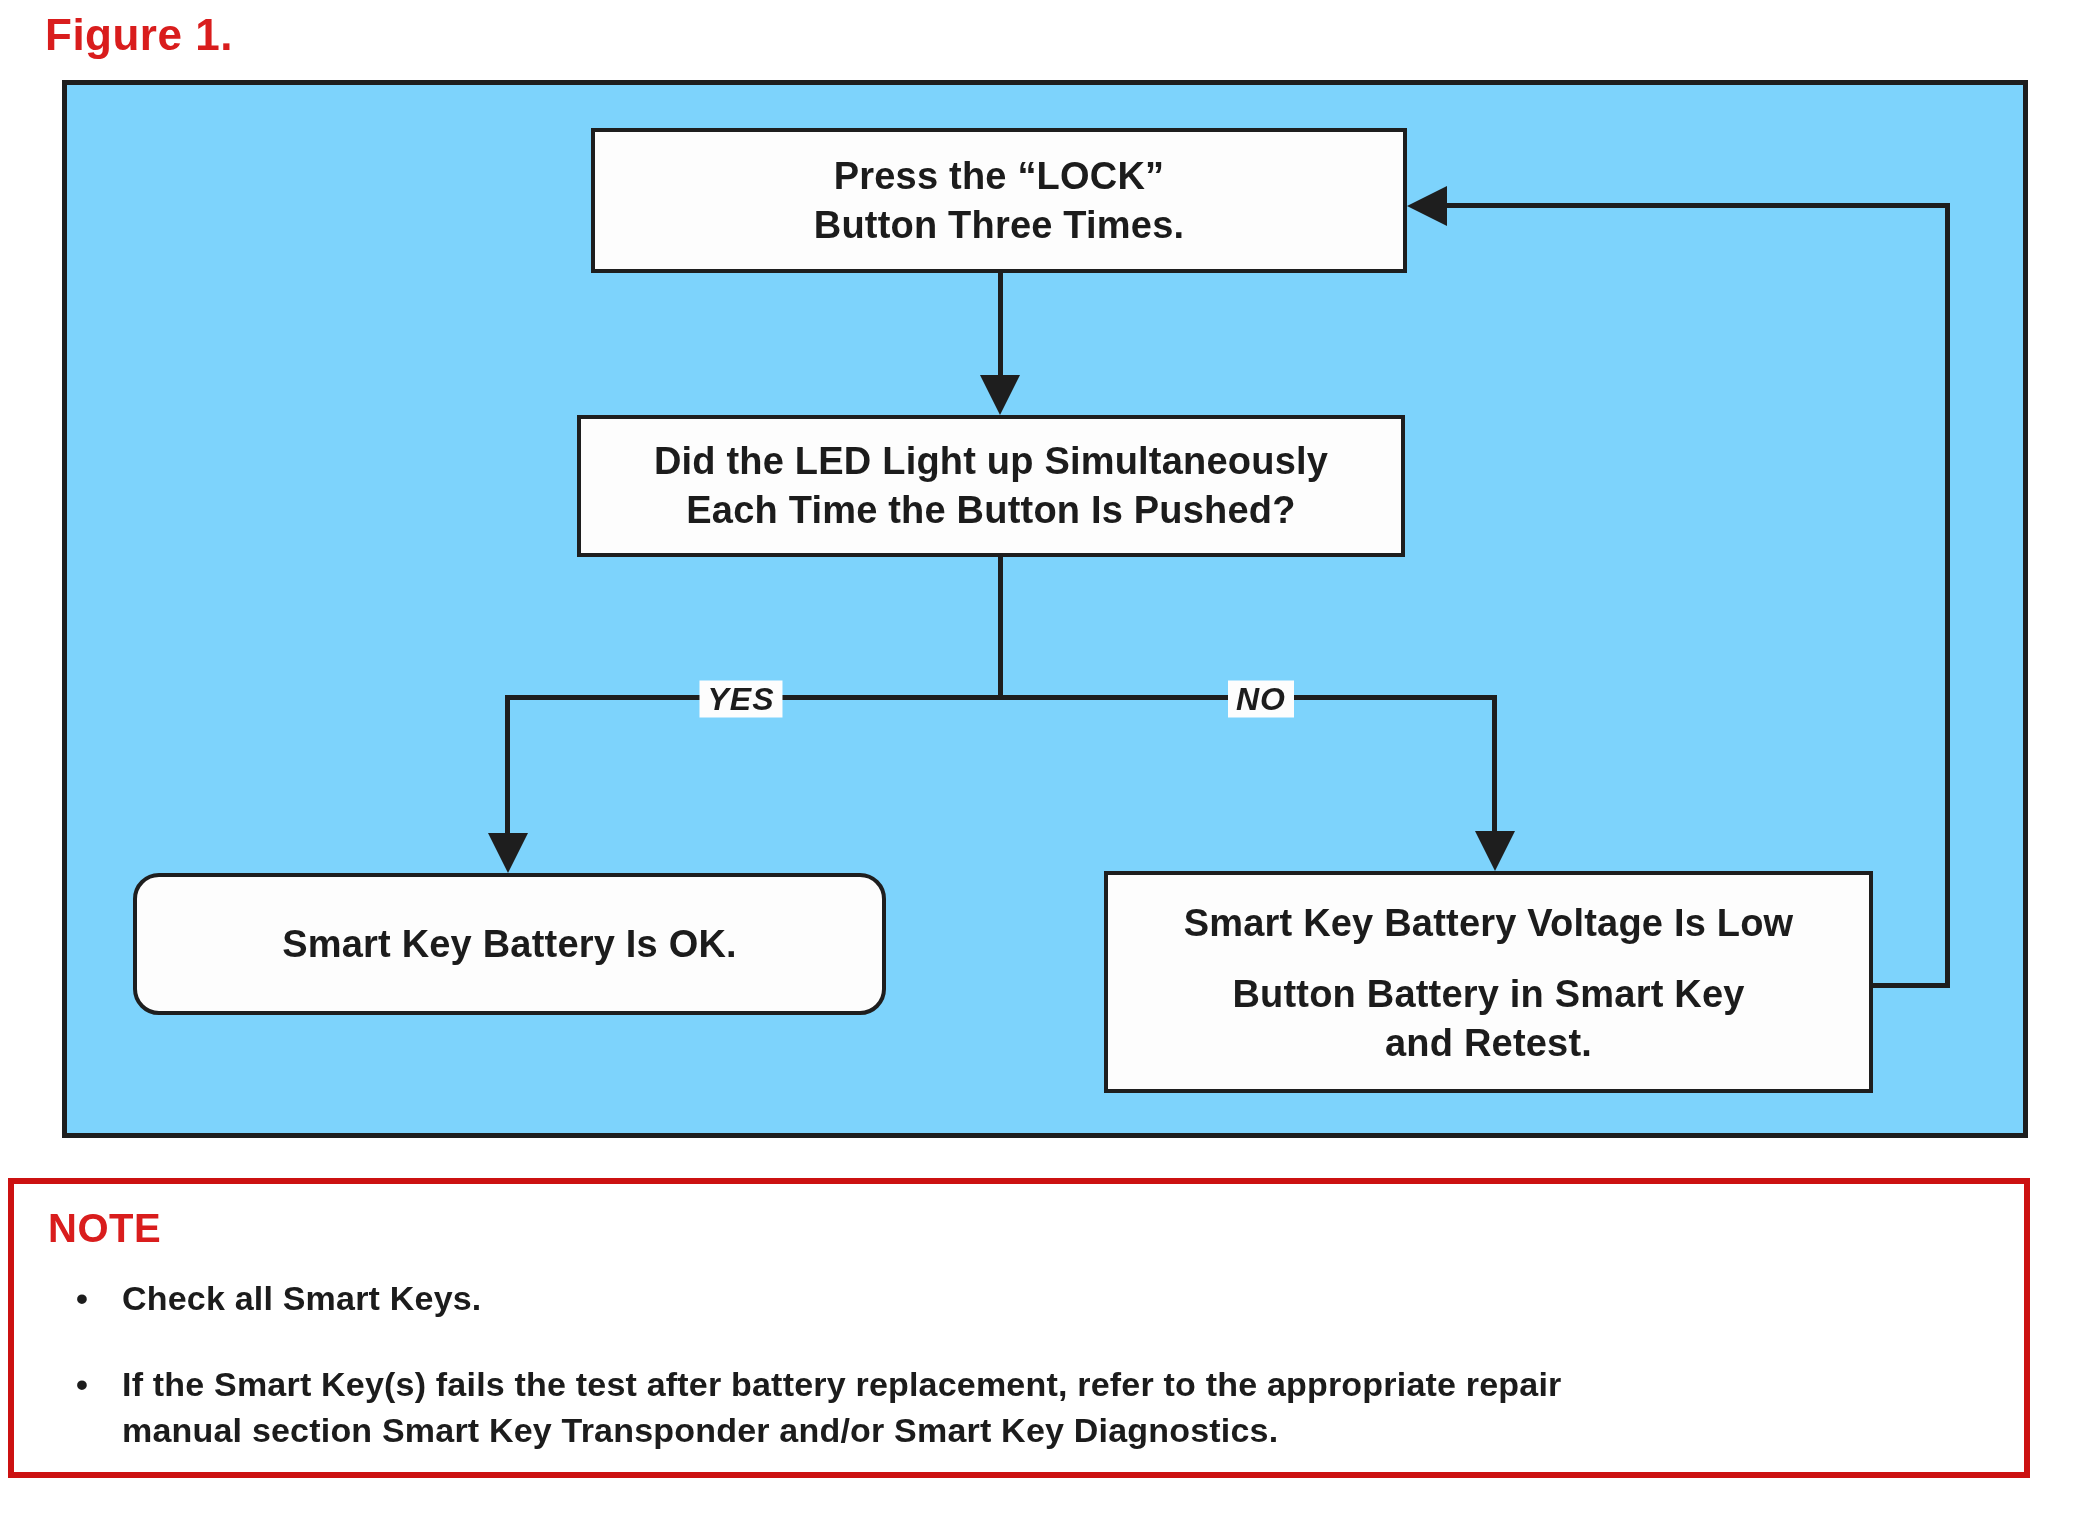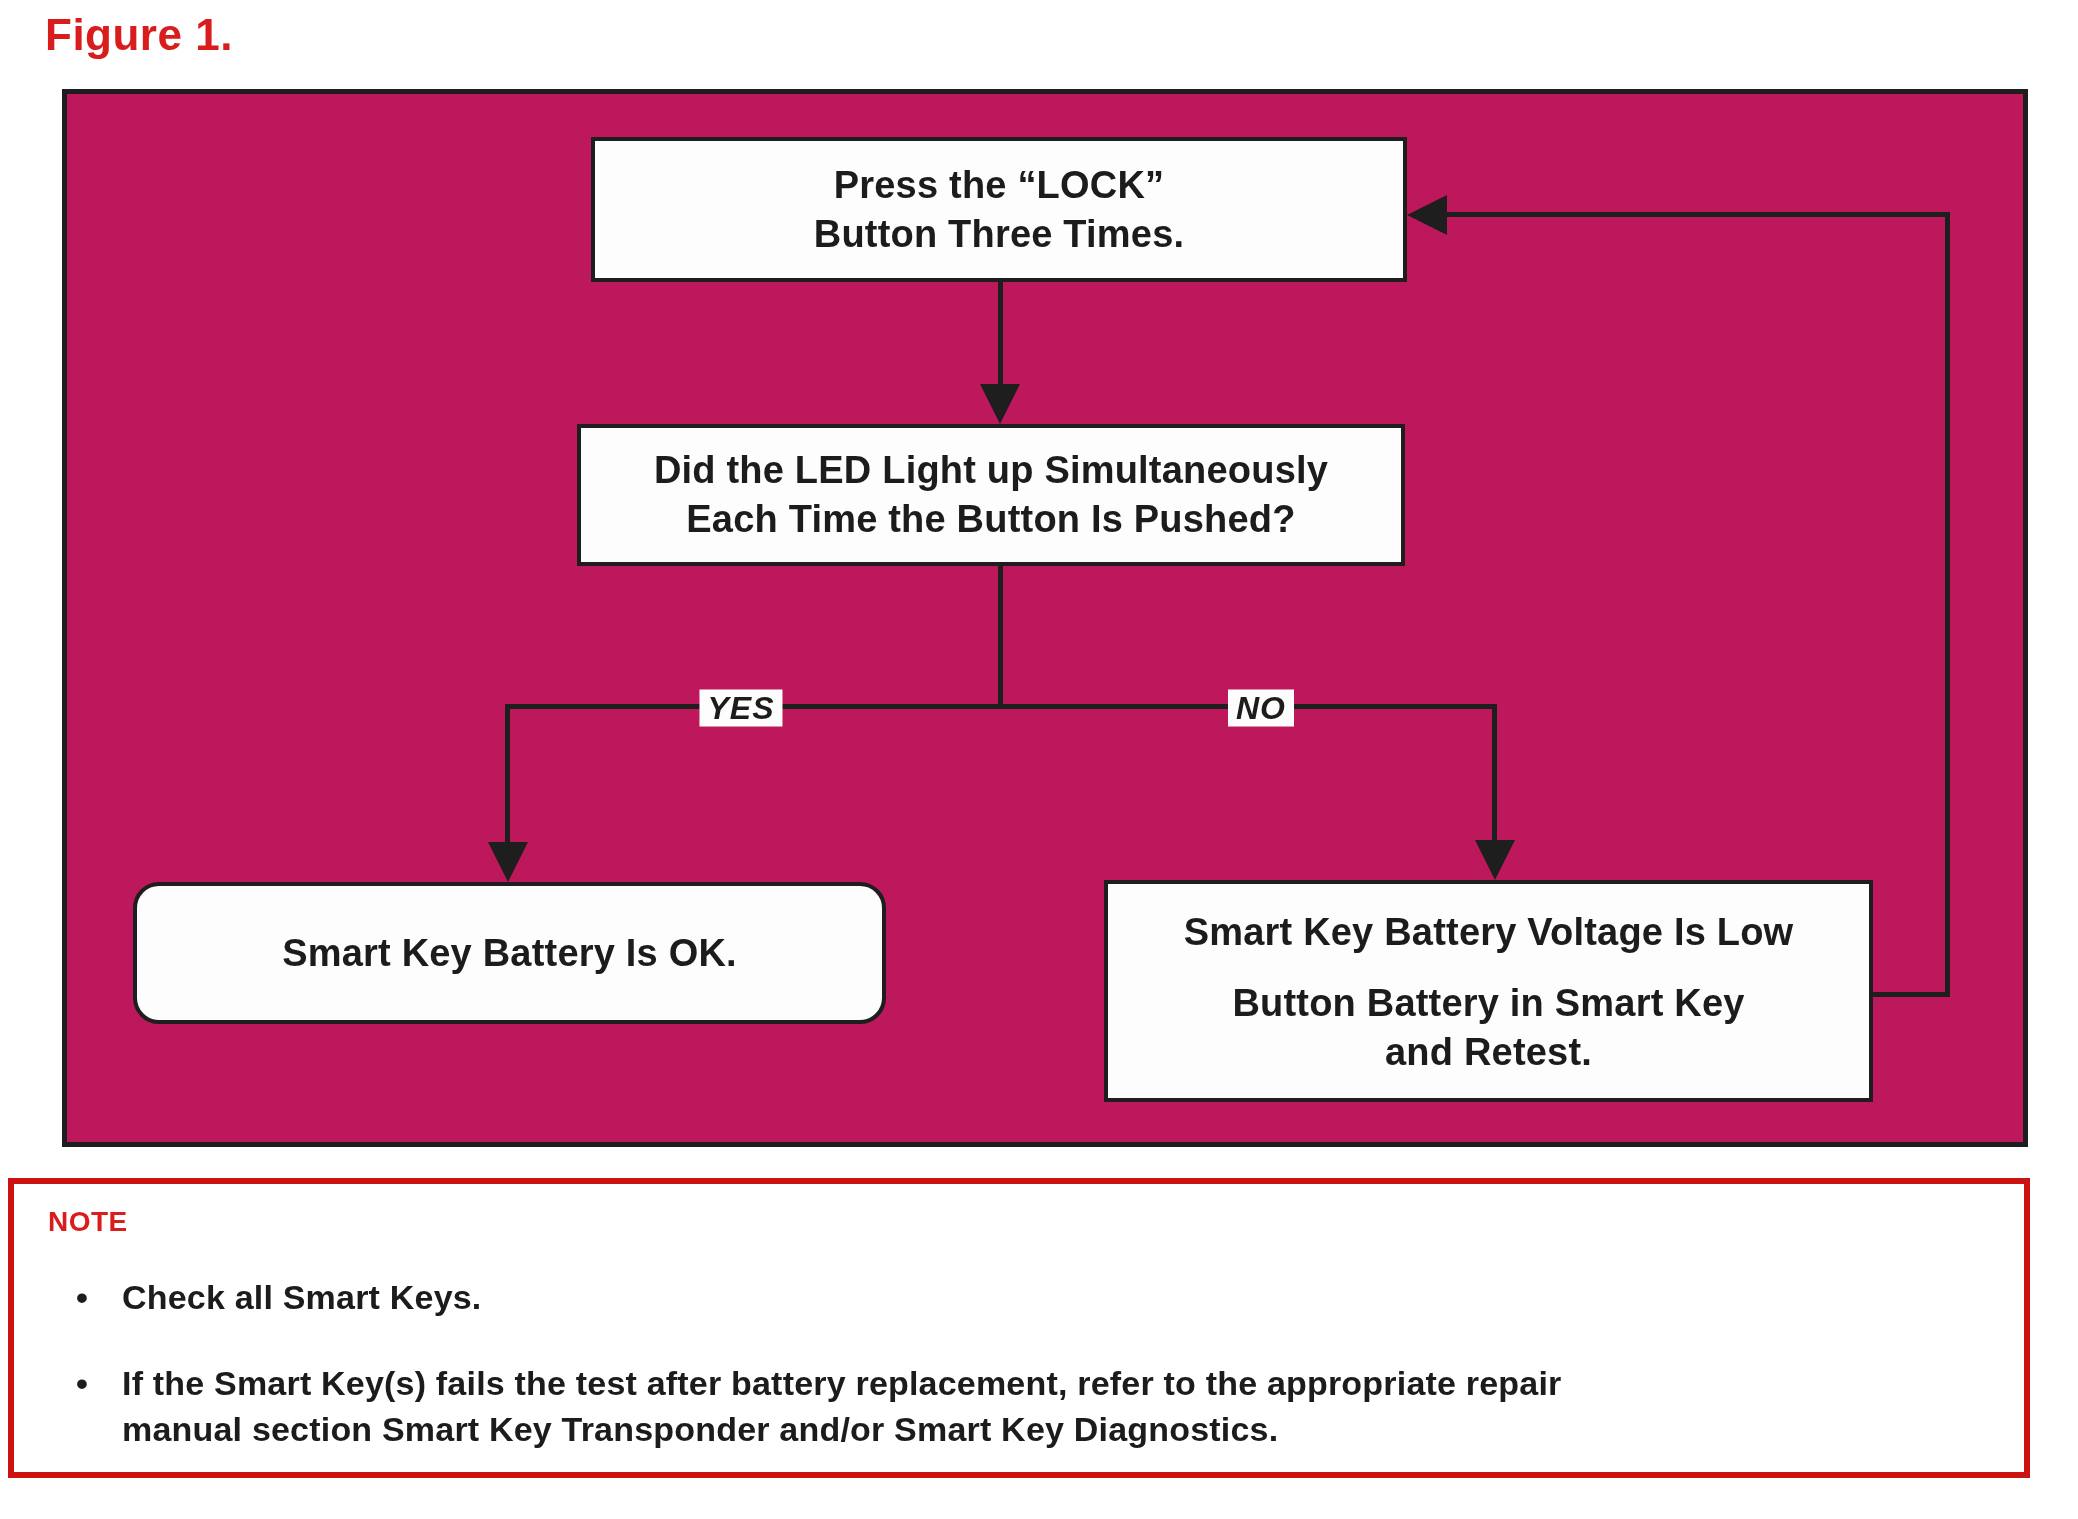--- a/index.html
+++ b/index.html
@@ -21,22 +21,21 @@
     position:absolute;left:45px;top:10px;
     font-size:44px;color:var(--red-text);
     letter-spacing:0.5px;
   }
   
   .frame{
     position:absolute;left:62px;top:80px;
     width:1966px;height:1058px;
     border:5px solid var(--line);
     box-sizing:border-box;
-    background:#be185d;
-    margin-top:9px;
+    background:#7dd3fc;
   }
   
   .node{
     position:absolute;
     border:4px solid var(--line);
     box-sizing:border-box;
     background:#fdfdfd;
     display:flex;flex-direction:column;
     align-items:center;justify-content:center;
     text-align:center;
@@ -78,23 +77,23 @@
   
   .note-panel{
     position:absolute;left:8px;top:1178px;
     width:2022px;height:300px;
     border:6px solid var(--red-border);
     box-sizing:border-box;
     background:#ffffff;
     padding:22px 30px 0 34px;
   }
   .note-title{
-    font-size:28px;color:var(--red-text);
+    font-size:40px;color:var(--red-text);
     letter-spacing:0.5px;
-    margin-bottom:36px;
+    margin-bottom:24px;
   }
   .bullet{
     display:flex;align-items:flex-start;
     font-size:34px;line-height:46px;
     letter-spacing:0.2px;
   }
   .bullet + .bullet{margin-top:40px;}
   .bullet .dot{
     width:46px;flex:0 0 46px;
     margin-left:28px;

